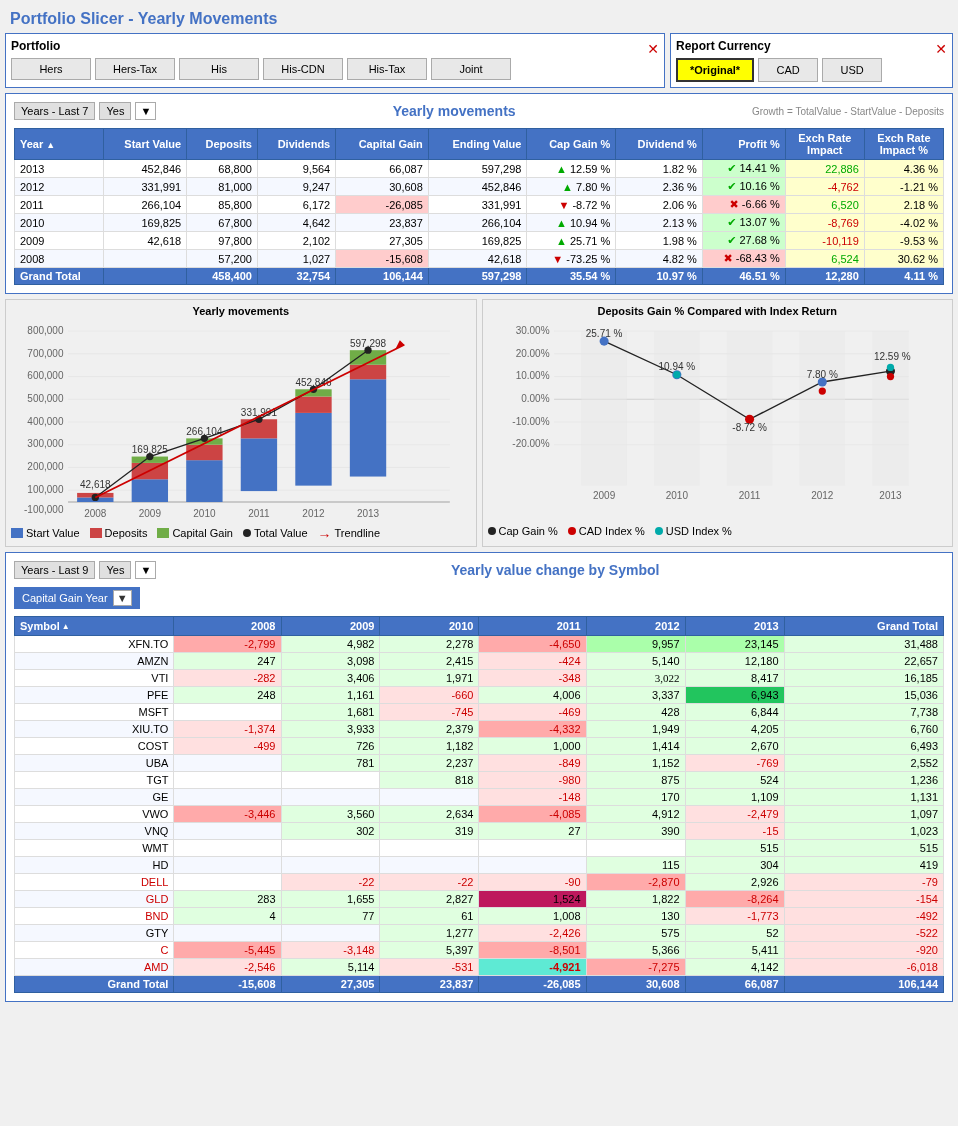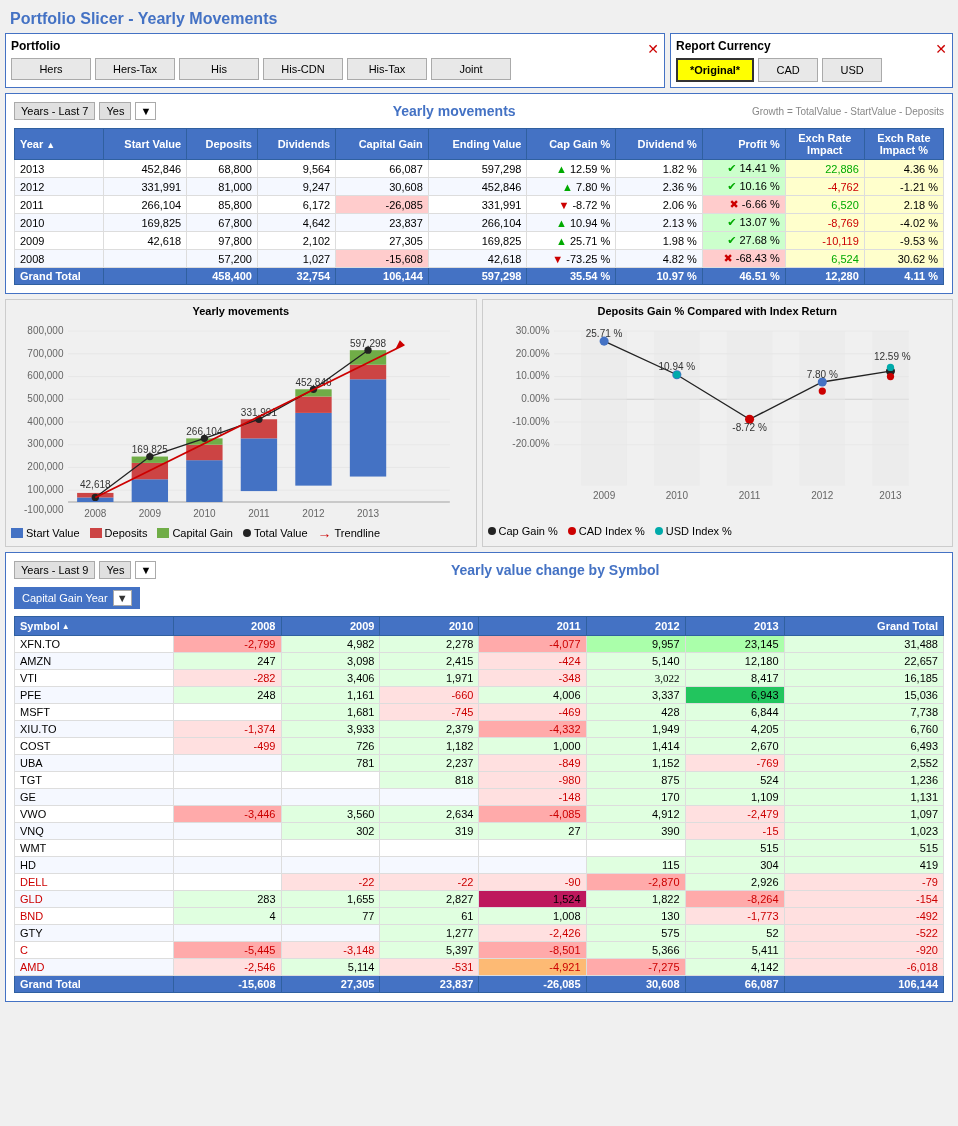--- a/index.html
+++ b/index.html
@@ -58,21 +58,21 @@
     .chart-box { flex: 1; border: 1px solid #ccc; padding: 5px; }
     .chart-title { font-size: 11px; font-weight: bold; text-align: center; margin-bottom: 5px; }
     
     .bar-chart-area { height: 200px; position: relative; overflow: hidden; }
     .chart-svg { width: 100%; height: 100%; }
     
     .symbol-table { width: 100%; border-collapse: collapse; font-size: 10px; }
     .symbol-table th { background: #4472C4; color: white; padding: 3px 5px; text-align: right; border: 1px solid #3060a0; }
     .symbol-table th:first-child { text-align: left; }
     .symbol-table td { padding: 2px 5px; text-align: right; border: 1px solid #ddd; white-space: nowrap; }
-    .symbol-table td:first-child { text-align: left; }
+    .symbol-table td:first-child { text-align: right; }
     .symbol-table tr:nth-child(even) { background: #f5f8ff; }
     .symbol-table .grand-total td { background: #4472C4; color: white; font-weight: bold; border-color: #3060a0; }
     
     .cg-header { background: #4472C4; color: white; padding: 3px 8px; display: inline-flex; align-items: center; gap: 5px; margin-bottom: 3px; }
     
     .pos-val { color: #006600; }
     .neg-val { color: #cc0000; }
     
     .bottom-section { border: 1px solid #4472C4; background: white; padding: 8px; }
     
@@ -438,21 +438,21 @@
         <th>2013</th>
         <th>Grand Total</th>
       </tr>
     </thead>
     <tbody id="symbol-tbody">
     <tr>
           <td>XFN.TO</td>
           <td style="background-color:#ffaaaa;color:#cc0000;">-2,799</td>
           <td style="background-color:#e0ffe0;">4,982</td>
           <td style="background-color:#e0ffe0;">2,278</td>
-          <td style="background-color:#ffaaaa;color:#cc0000;">-4,077</td>
+          <td style="background-color:#ffaaaa;color:#cc0000;">-4,650</td>
           <td style="background-color:#aaffaa;">9,957</td>
           <td style="background-color:#aaffaa;">23,145</td>
           <td style="background-color:#e0ffe0;">31,488</td>
         </tr>
         <tr>
           <td>AMZN</td>
           <td style="background-color:#e0ffe0;">247</td>
           <td style="background-color:#e0ffe0;">3,098</td>
           <td style="background-color:#e0ffe0;">2,415</td>
           <td style="background-color:#ffe0e0;color:#cc0000;">-424</td>
@@ -628,21 +628,21 @@
           <td style="background-color:#ffaaaa;color:#cc0000;">-8,501</td>
           <td style="background-color:#e0ffe0;">5,366</td>
           <td style="background-color:#e0ffe0;">5,411</td>
           <td style="background-color:#ffe0e0;color:#cc0000;">-920</td>
         </tr>
         <tr>
           <td style="color:#cc0000;">AMD</td>
           <td style="background-color:#ffe0e0;color:#cc0000;">-2,546</td>
           <td style="background-color:#e0ffe0;">5,114</td>
           <td style="background-color:#ffe0e0;color:#cc0000;">-531</td>
-          <td style="background-color:#fdba74;color:#cc0000;">-4,921</td>
+          <td style="background-color:#5eead4;color:#cc0000;font-weight:bold;">-4,921</td>
           <td style="background-color:#ffaaaa;color:#cc0000;">-7,275</td>
           <td style="background-color:#e0ffe0;">4,142</td>
           <td style="background-color:#ffe0e0;color:#cc0000;">-6,018</td>
         </tr>
         <tr class="grand-total">
           <td><strong>Grand Total</strong></td>
           <td class="neg-val">-15,608</td>
           <td class="pos-val">27,305</td>
           <td class="pos-val">23,837</td>
           <td class="neg-val">-26,085</td>

